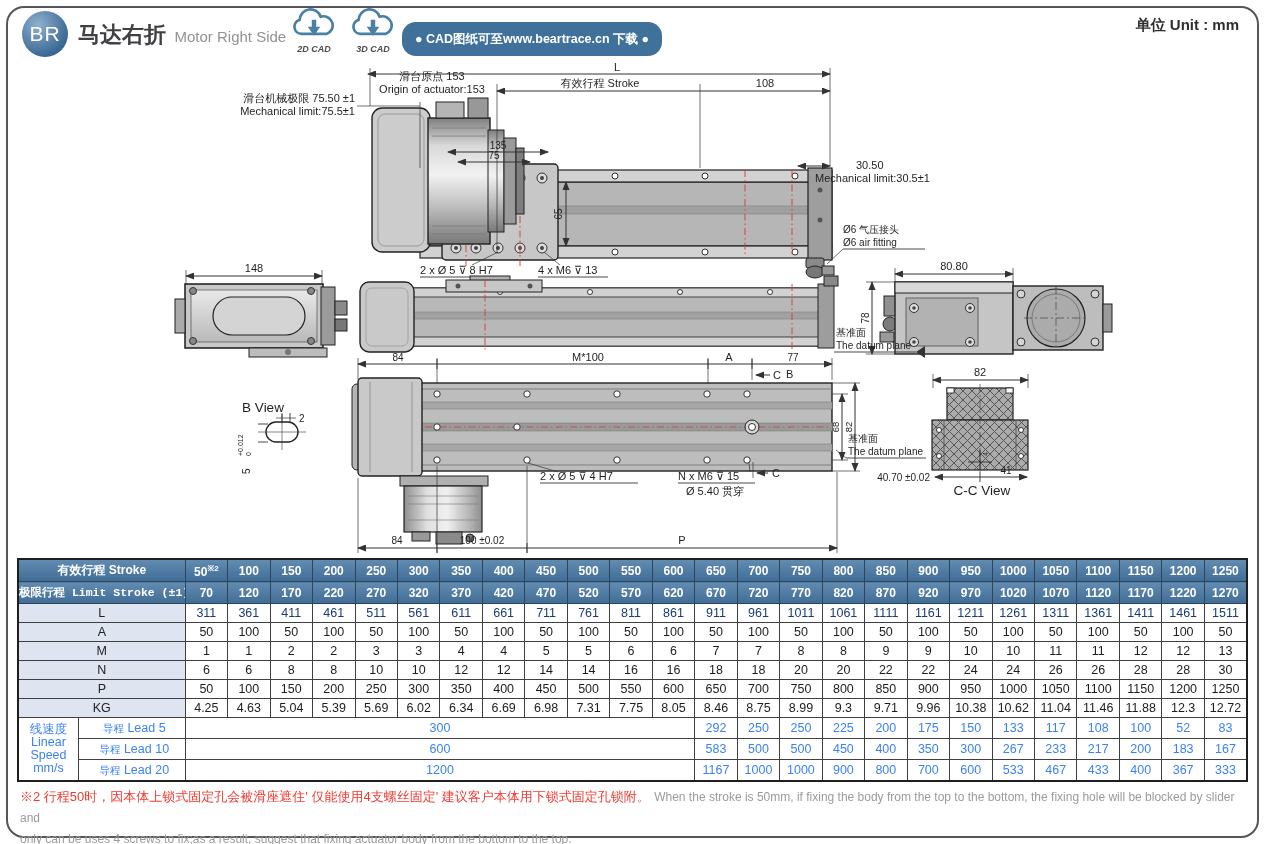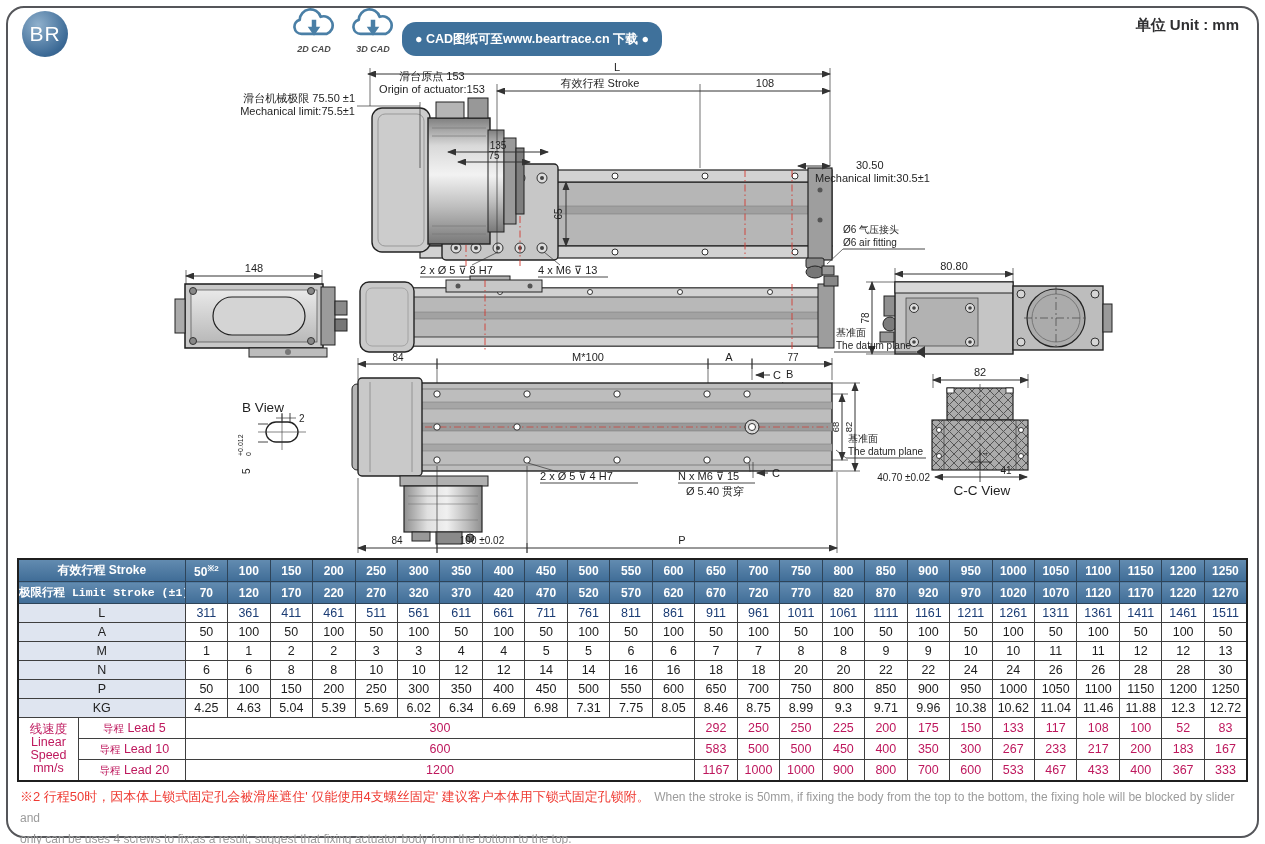--- a/index.html
+++ b/index.html
@@ -32,36 +32,40 @@
   table{border-collapse:collapse;table-layout:fixed;width:1231px;border:2px solid #1f1f1f;}
   .col-a{width:60px}.col-b{width:106px}.col-d{width:42.2px}
   th,td{border:1px solid #3f3f3f;text-align:center;padding:0;overflow:hidden;white-space:nowrap;}
   tr.head th{background:linear-gradient(#628bb0,#406d97);color:#fff;font-weight:bold;font-size:12px;height:21px;border-color:#2e4459;}
   th.hlabel{font-size:12.5px;}
   th.hlabel.small{font-size:11.5px;font-family:Liberation Mono, monospace;}
   th sup{font-size:8px;}
   tr.body td{background:#fff;font-size:12.5px;height:18px;color:#1d1d1d;}
   tr.body td.rlabel{background:#dfe5f0;color:#222;}
   tr.lrow td.num{color:#1b3c74;}
-  tr.speed td{background:#fff;font-size:12.5px;height:20px;color:#be185d;}
+  tr.speed td{background:#fff;font-size:12.5px;height:20px;color:#3b82f6;}
   td.glabel{background:#dfe5f0;font-size:11.5px;line-height:1.05;color:#333;}
   td.leadlabel{background:#dfe5f0;text-align:center;padding-left:5px;font-size:12px;color:#333;}
   .zh-sm{font-size:10.5px;}
   
   .notes{position:absolute;left:20px;top:785px;width:1228px;line-height:1.32;}
   .red{color:#ef3b33;font-size:13px;}
   .gray{color:#9b9b9b;font-size:12px;}
 </style>
 </head>
 <body>
 
 <div class="page">
   <div class="frame"></div>
 
   <div class="badge">BR</div>
+  <div class="titles">
+    <span class="title-zh">马达右折</span>
+    <span class="title-en">Motor Right Side</span>
+  </div>
 
   <div class="cadbtn" style="left:286px;">
     <span>
       <svg width="52" height="34" viewBox="0 0 52 38">
         <path d="M40 29 H12 a8 8 0 0 1-2-15.7 a12 12 0 0 1 23.4-3.5 A8.5 8.5 0 0 1 40 29 z" fill="#fff" stroke="#4a7fa6" stroke-width="3" stroke-linejoin="round"></path>
         <path d="M23.5 13 h5 v8 h4.5 L26 31 l-7 -10 h4.5 z" fill="#4a7fa6"></path>
       </svg>
     </span>
     <div class="lbl">2D CAD</div>
   </div>

